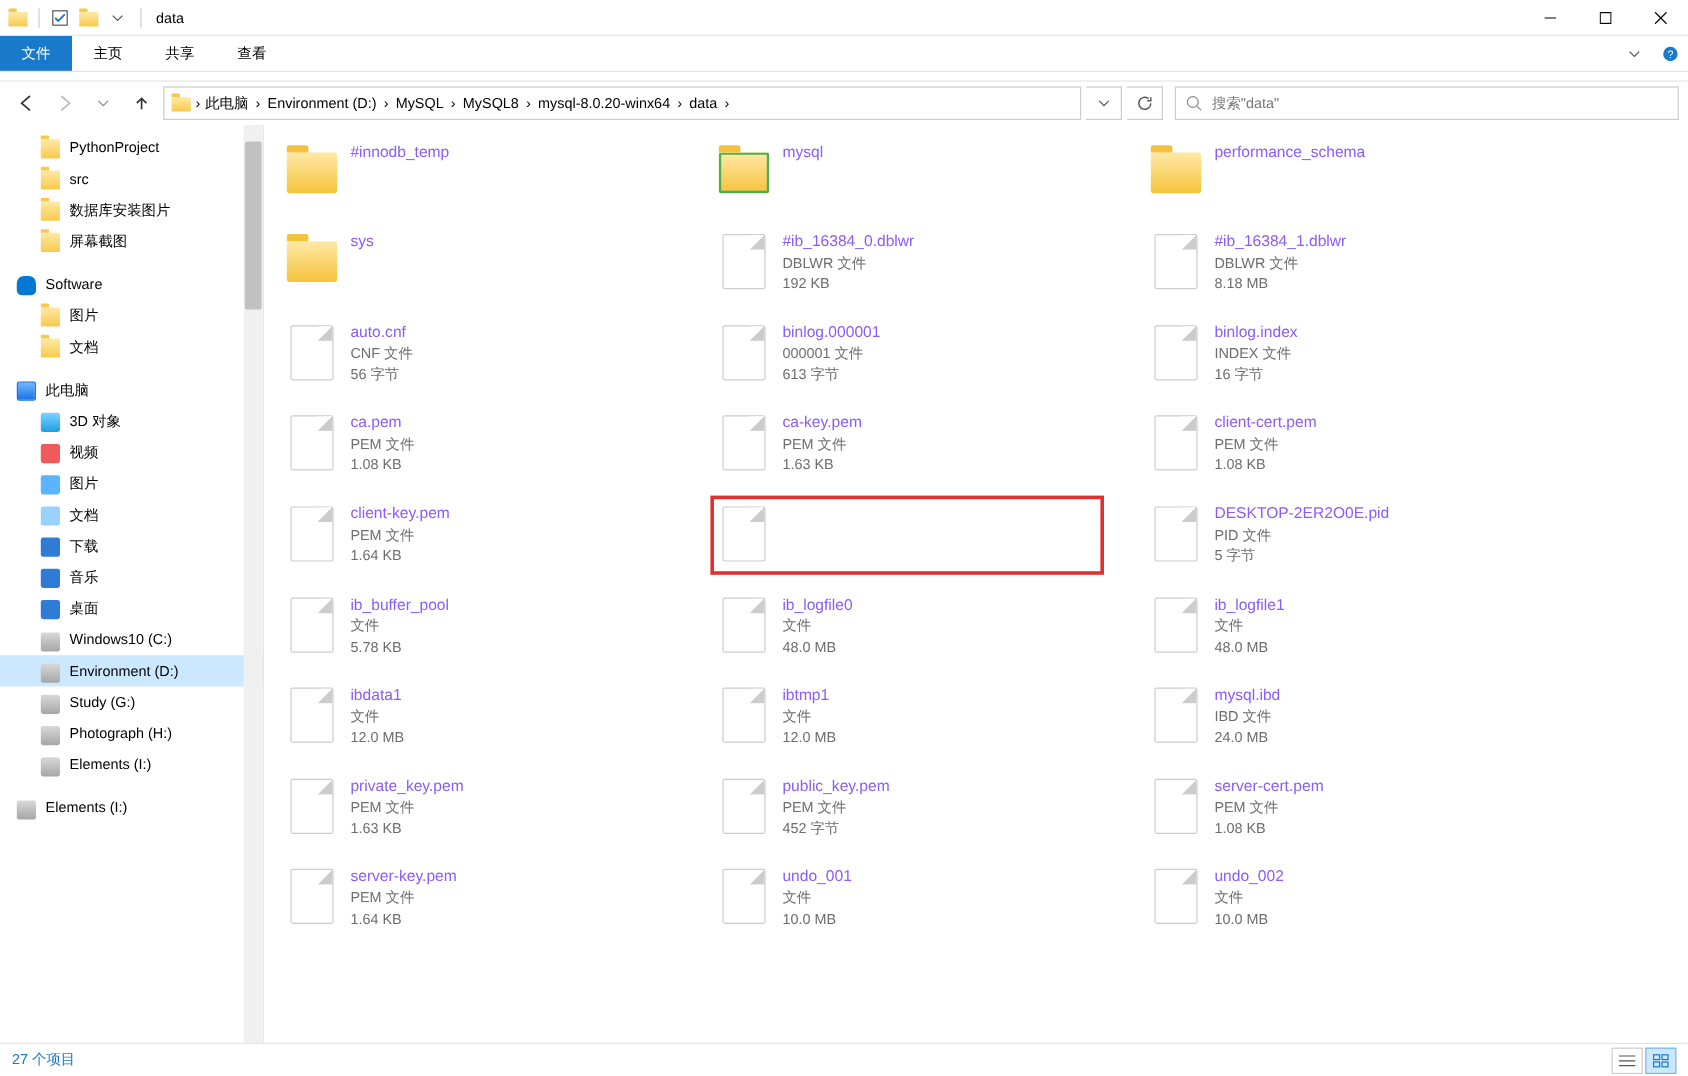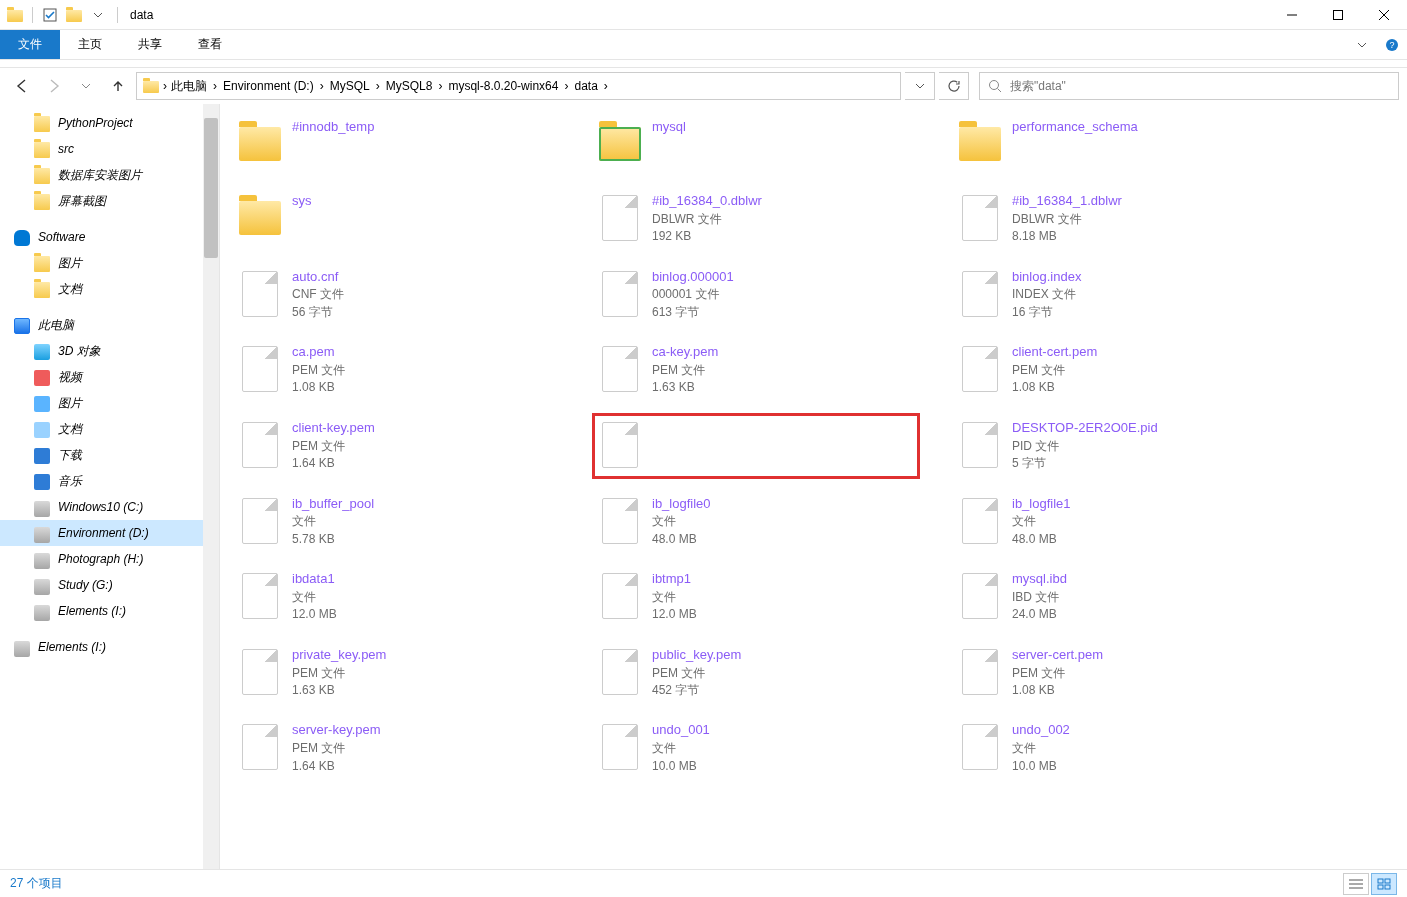--- a/index.html
+++ b/index.html
@@ -27,21 +27,21 @@
 .nav-btn { width:28px; height:28px; display:flex; align-items:center; justify-content:center; color:#888; }
 .nav-btn.enabled { color:#333; }
 .addr-box { flex:1; height:28px; border:1px solid #ccc; display:flex; align-items:center; padding:0 6px; gap:4px; overflow:hidden; }
 .crumb { display:flex; align-items:center; gap:6px; white-space:nowrap; }
 .addr-ctl { width:30px; height:28px; border:1px solid #ccc; border-left:none; display:flex; align-items:center; justify-content:center; color:#555; }
 .search-box { width:420px; height:28px; border:1px solid #ccc; display:flex; align-items:center; padding:0 8px; gap:8px; color:#777; margin-left:6px; }
 
 
 .body { display:flex; height:calc(897px - 30px - 30px - 8px - 36px - 28px); }
 .sidebar { width:220px; border-right:1px solid #e5e5e5; overflow-y:auto; position:relative; }
-.tree { padding-top:6px;font-style:italic; }
+.tree { padding-top:6px; }
 .tnode { height:26px; display:flex; align-items:center; gap:8px; padding-left:34px; white-space:nowrap; }
 .tnode.root { padding-left:14px; font-size:12px; }
 .tnode.selected { background:#cce8ff; }
 .tnode .ticon { width:16px; height:16px; flex-shrink:0; }
 .folder-ico { background:linear-gradient(#ffe9a6,#f7ca4d); border-radius:1px; width:16px; height:12px; margin-top:2px; position:relative; }
 .folder-ico::before { content:""; position:absolute; top:-3px; left:0; width:7px; height:3px; background:#f7ca4d; border-radius:1px 1px 0 0; }
 .drive-ico { width:16px; height:10px; margin-top:4px; background:linear-gradient(#d9d9d9,#a6a6a6); border-radius:2px; }
 .onedrive-ico { width:16px; height:12px; margin-top:2px; background:#0078d4; border-radius:6px 6px 4px 4px; }
 .pc-ico { width:16px; height:12px; margin-top:2px; background:linear-gradient(#6fb7ff,#1a73e8); border:1px solid #1a73e8; border-radius:2px; }
 .pic-ico{width:16px;height:12px;margin-top:2px;background:#5ab4ff;border-radius:2px;}
@@ -254,34 +254,38 @@
         </div>
         <div class="tnode">
           <div class="ticon dl-ico"></div>
           <span>下载</span>
         </div>
         <div class="tnode">
           <div class="ticon mus-ico"></div>
           <span>音乐</span>
         </div>
         <div class="tnode">
+          <div class="ticon desk-ico"></div>
+          <span>桌面</span>
+        </div>
+        <div class="tnode">
           <div class="ticon drive-ico"></div>
           <span>Windows10 (C:)</span>
         </div>
         <div class="tnode selected">
           <div class="ticon drive-ico"></div>
           <span>Environment (D:)</span>
         </div>
         <div class="tnode">
           <div class="ticon drive-ico"></div>
+          <span>Study (G:)</span>
+        </div>
+        <div class="tnode">
+          <div class="ticon drive-ico"></div>
           <span>Photograph (H:)</span>
-        </div>
-        <div class="tnode">
-          <div class="ticon drive-ico"></div>
-          <span>Study (G:)</span>
         </div>
         <div class="tnode">
           <div class="ticon drive-ico"></div>
           <span>Elements (I:)</span>
         </div>
         <div style="height: 10px;"></div>
         <div class="tnode root">
           <div class="ticon drive-ico"></div>
           <span>Elements (I:)</span>
         </div>

